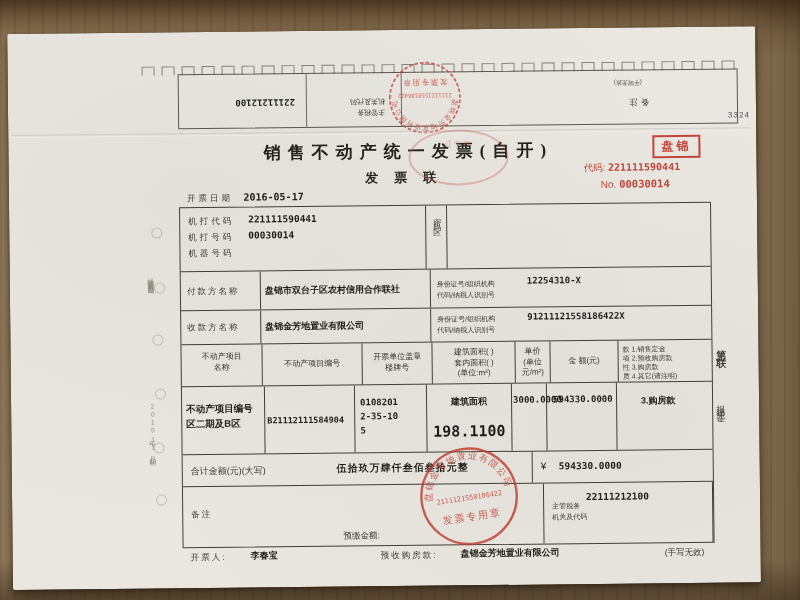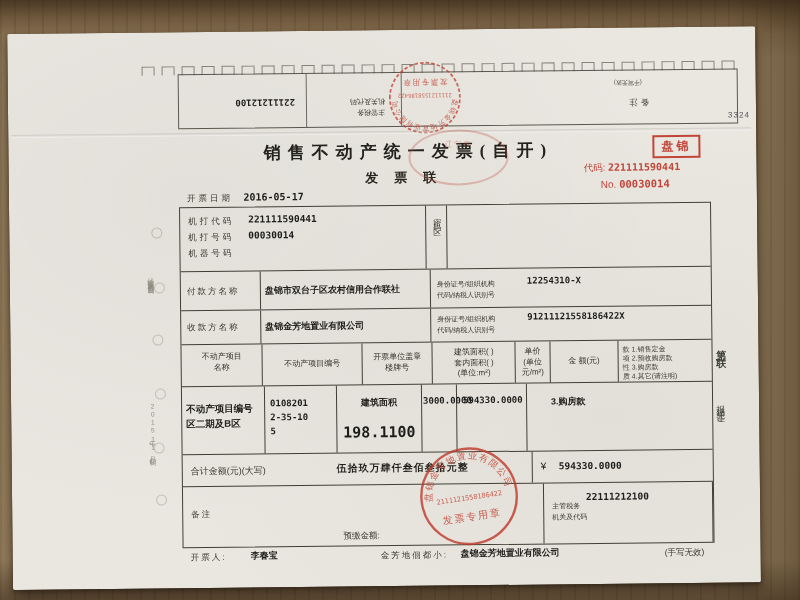--- a/index.html
+++ b/index.html
@@ -222,20 +222,23 @@
         </div>
       </div>
 
       <div class="row bb" style="top:179px;height:68px">
         <div class="cell" style="width:83px">
           <div style="font-size:9.5px;font-weight:bold;color:#22211c;padding:14px 0 0 4px;line-height:15px">
             <div>不动产项目编号</div>
             <div>区二期及B区</div>
           </div>
         </div>
+        <div class="cell" style="width:90px">
+          <span class="mono" style="position:absolute;left:2px;top:29px;font-size:8.5px">B21112111584904</span>
+        </div>
         <div class="cell mono" style="width:72px;font-size:9px;font-weight:bold">
           <div style="padding:10px 0 0 5px;line-height:14px">
             <div>0108201</div>
             <div>2-35-10</div>
             <div>5</div>
           </div>
         </div>
         <div class="cell" style="width:85px;text-align:center">
           <div style="font-size:9px;font-weight:bold;color:#22211c;padding-top:11px">建筑面积</div>
           <div class="mono" style="font-size:15px;padding-top:14px">198.1100</div>
@@ -275,21 +278,21 @@
           <span class="small7" style="position:absolute;left:8px;top:18px">主管税务</span>
           <span class="small7" style="position:absolute;left:8px;top:29px">机关及代码</span>
           <span class="mono" style="position:absolute;left:42px;top:8px;font-size:9.5px">22111212100</span>
         </div>
       </div>
     </div>
 
     <div class="footer">
       <span class="lab" style="position:absolute;left:8px;letter-spacing:2px">开票人:</span>
       <span style="position:absolute;left:68px;top:-2px;font-weight:bold;color:#22211c">李春宝</span>
-      <span class="lab" style="position:absolute;left:198px;letter-spacing:2px">金芳地佪都小:</span>
+      <span class="lab" style="position:absolute;left:198px;letter-spacing:2px">预收购房款:</span>
       <span style="position:absolute;left:278px;top:-2px;font-weight:bold;color:#22211c">盘锦金芳地置业有限公司</span>
       <span class="lab" style="position:absolute;left:482px">(手写无效)</span>
     </div>
 
     <svg class="stamp-main" viewBox="0 0 120 120">
       <defs>
             <path id="mc" d="M 60,60 m -41,0 a 41,41 0 1,1 82,0 a 41,41 0 1,1 -82,0"></path>
           </defs>
       <circle cx="60" cy="60" r="52" fill="none" stroke="#c0392b" stroke-width="2.6"></circle>
       <text fill="#c0392b" font-size="10" letter-spacing="1.5"><textPath href="#mc" startOffset="0">盘锦金芳地置业有限公司</textPath></text>

